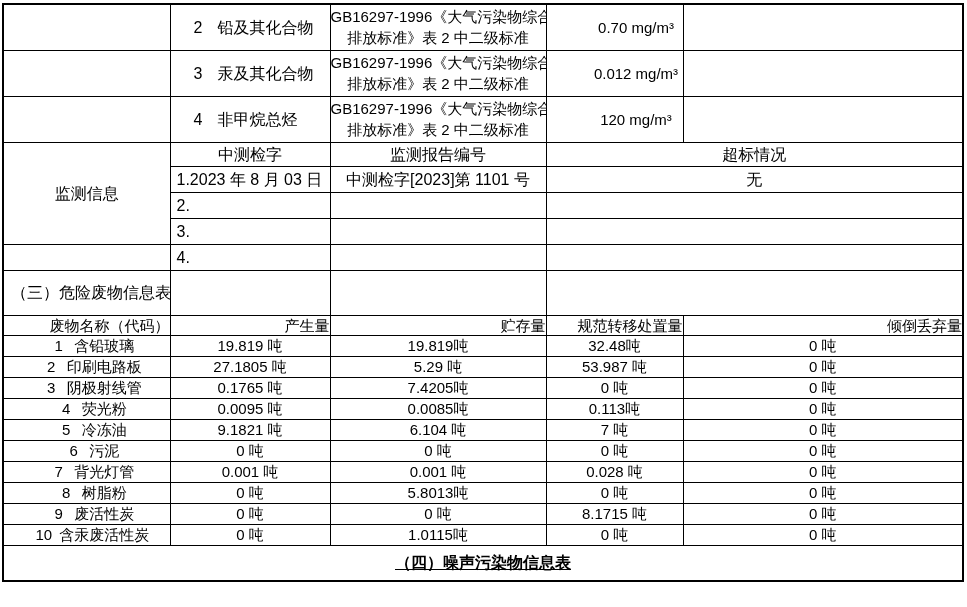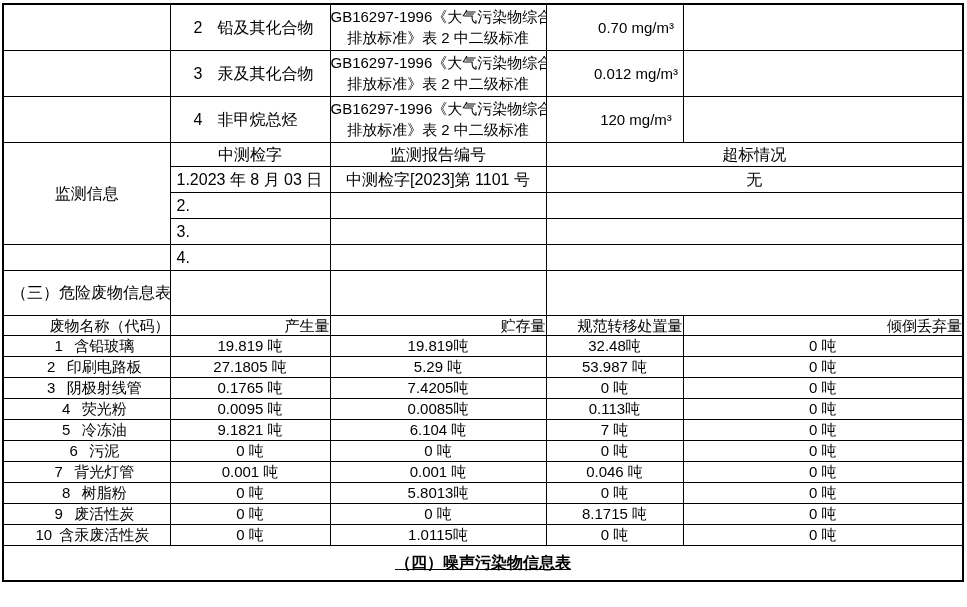--- a/index.html
+++ b/index.html
@@ -182,21 +182,21 @@
     <td class="waste-name"><span class="waste-no">6</span><span>污泥</span></td>
     <td>0 吨</td>
     <td>0 吨</td>
     <td>0 吨</td>
     <td>0 吨</td>
   </tr>
   <tr class="r-w">
     <td class="waste-name"><span class="waste-no">7</span><span>背光灯管</span></td>
     <td>0.001 吨</td>
     <td>0.001 吨</td>
-    <td>0.046 吨</td>
+    <td>0.028 吨</td>
     <td>0 吨</td>
   </tr>
   <tr class="r-w">
     <td class="waste-name"><span class="waste-no">8</span><span>树脂粉</span></td>
     <td>0 吨</td>
     <td>5.8013吨</td>
     <td>0 吨</td>
     <td>0 吨</td>
   </tr>
   <tr class="r-w">

